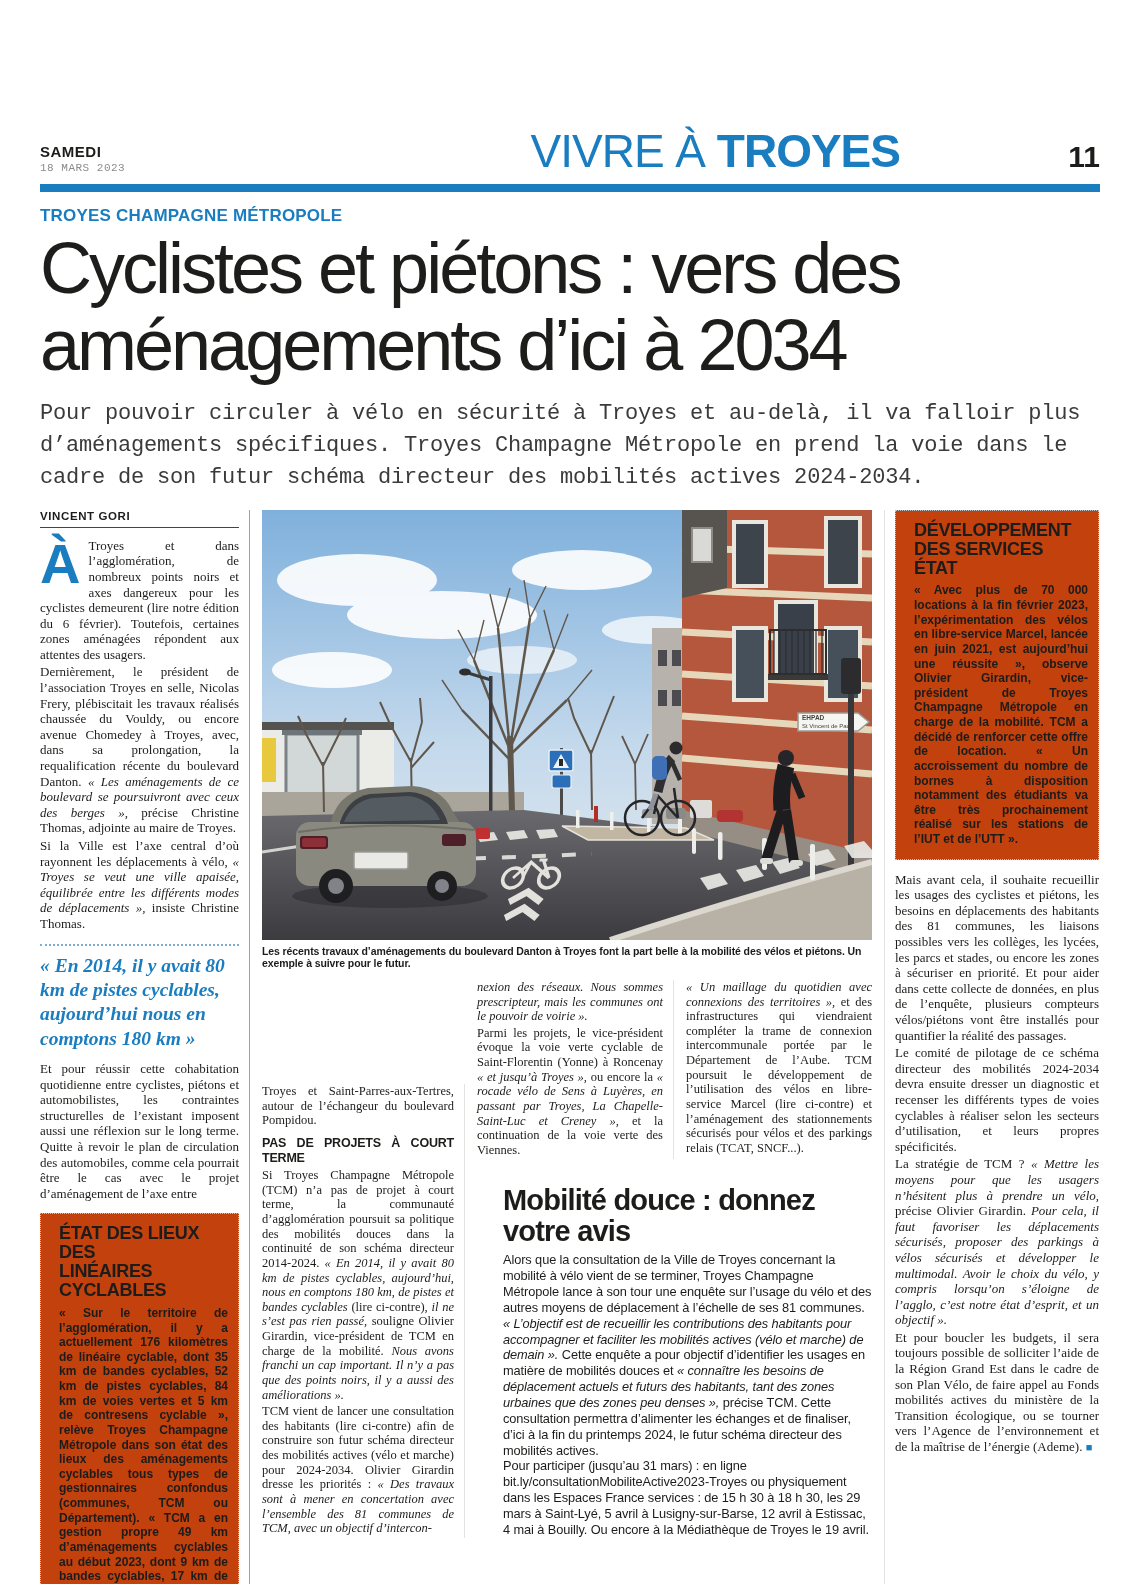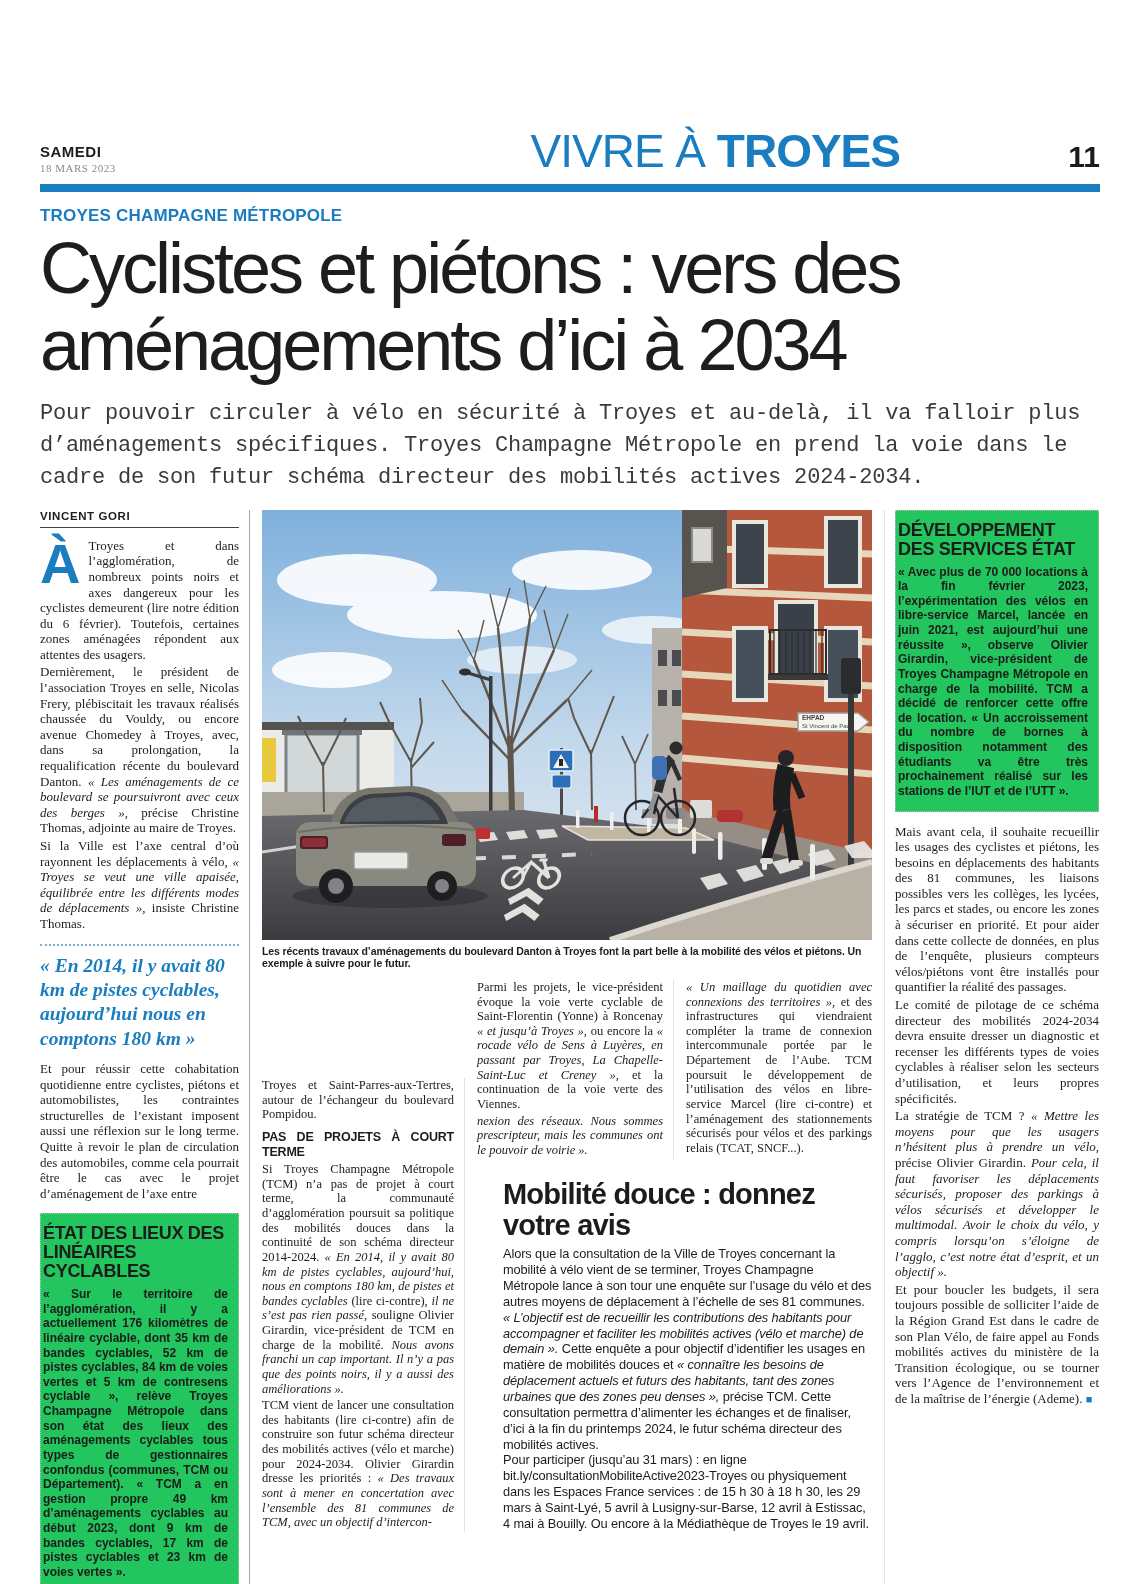--- a/index.html
+++ b/index.html
@@ -3,21 +3,21 @@
 <meta charset="utf-8">
 <style>
   html,body{margin:0;padding:0;background:#f2f2f0;}
   body{width:1140px;height:1584px;position:relative;overflow:hidden;background:#fff;
        font-family:"Liberation Serif",serif;color:#1c1c1a;}
   .page{padding:128px 40px 0 40px;}
   
   .masthead{display:flex;align-items:flex-end;}
   .datebox{width:200px;}
   .day{font-family:"Liberation Sans",sans-serif;font-weight:bold;font-size:15px;letter-spacing:.5px;}
-  .date{font-family:Liberation Serif, serif;font-size:11px;color:#8a8a8a;margin-top:2px;letter-spacing:.5px;}
+  .date{font-family:Liberation Mono, monospace;font-size:11px;color:#8a8a8a;margin-top:2px;letter-spacing:.5px;}
   .section-title{flex:1;text-align:right;font-family:"Liberation Sans",sans-serif;
        font-size:46px;color:#1a7dc0;letter-spacing:-1px;line-height:1;}
   .section-title .light{font-weight:300;}
   .section-title .bold{font-weight:bold;}
   .pagenum{width:200px;text-align:right;font-family:"Liberation Sans",sans-serif;font-weight:bold;font-size:30px;}
   .blue-bar{height:8px;background:#1a7dc0;margin-top:10px;}
   .kicker{font-family:"Liberation Sans",sans-serif;font-weight:bold;color:#1a7dc0;font-size:17px;margin-top:14px;letter-spacing:.2px;}
   .headline{font-family:"Liberation Sans",sans-serif;font-weight:300;font-size:72px;line-height:1.07;
        letter-spacing:-3px;color:#1d1d1b;margin-top:4px;}
   .standfirst{font-family:Liberation Mono, monospace;font-size:22px;line-height:1.45;color:#3a3a3a;
@@ -28,38 +28,38 @@
   .col-rule-l{border-left:1px solid #e3e3e0;padding-left:10px;}
   .byline{font-family:"Liberation Sans",sans-serif;font-weight:bold;font-size:11.5px;letter-spacing:.6px;
        border-bottom:1px solid #444;padding-bottom:5px;margin-bottom:10px;}
   .body-copy{font-size:13px;line-height:1.2;text-align:justify;hyphens:auto;}
   .body-copy p{margin:0 0 2px 0;}
   .it{font-style:italic;}
   .dropcap{float:left;font-family:"Liberation Sans",sans-serif;font-weight:bold;color:#1a7dc0;
        font-size:56px;line-height:.82;margin:3px 8px 0 0;}
   .pullquote{border-top:2px dotted #79aed6;margin:12px 0 10px 0;padding-top:8px;
        font-style:italic;color:#1a7dc0;font-size:19.5px;line-height:1.25;font-weight:bold;font-family:"Liberation Serif",serif;}
-  .grey-box{background:#22c55e;border:1px dotted #c2c2bf;padding:10px 10px 12px 2px;margin-top:12px;}
+  .grey-box{background:#c2410c;border:1px dotted #c2c2bf;padding:10px 10px 12px 18px;margin-top:12px;}
   .grey-box .gb-title{font-family:"Liberation Sans",sans-serif;font-weight:bold;font-size:18px;line-height:1.05;letter-spacing:-.3px;}
   .grey-box .gb-body{font-family:"Liberation Sans",sans-serif;font-weight:bold;font-size:12px;line-height:1.22;
        text-align:justify;margin-top:6px;hyphens:auto;}
   
   .photo-wrap{line-height:0;}
   .caption{font-family:"Liberation Sans",sans-serif;font-weight:bold;font-size:10.5px;line-height:1.2;
        margin-top:5px;letter-spacing:-.1px;}
   .mid-flow{display:flex;gap:12px;margin-top:10px;align-items:flex-end;}
   .mid-col1{width:192px;flex:0 0 auto;border-right:1px solid #e3e3e0;padding-right:10px;}
   .mid-rest{flex:1;display:flex;flex-direction:column;}
   .mid-two{display:flex;gap:12px;}
   .mid-two .mc{flex:1;}
   .mid-two .mc.first{border-right:1px solid #e3e3e0;padding-right:10px;}
   .mid-copy{font-size:12.5px;line-height:1.17;text-align:justify;hyphens:auto;}
   .mid-copy p{margin:0 0 2px 0;}
   .subhead{font-family:"Liberation Sans",sans-serif;font-weight:bold;font-size:12.5px;margin:8px 0 3px 0;letter-spacing:-.2px;}
-  .avis-box{margin-top:20px;padding-left:26px;}
+  .avis-box{margin-top:26px;padding-left:26px;}
   .avis-title{font-family:"Liberation Sans",sans-serif;font-weight:bold;font-size:29px;letter-spacing:-.8px;line-height:1.05;}
   .avis-body{font-family:"Liberation Sans",sans-serif;font-size:12.8px;line-height:1.24;margin-top:6px;letter-spacing:-.1px;}
   .avis-body p{margin:0;}
   .endmark{color:#1a7dc0;font-size:11px;}
   .rcol .grey-box{margin-top:0;margin-bottom:12px;}
   .rcol .pullquote{font-size:19px;}
 </style>
 </head>
 <body>
 
@@ -308,22 +308,22 @@
       <div class="mid-flow">
         <div class="mid-col1 mid-copy">
           <p>Troyes et Saint-Parres-aux-Tertres, autour de l’échangeur du boulevard Pompidou.</p>
           <div class="subhead">PAS DE PROJETS À COURT TERME</div>
           <p><span>Si Troyes Champagne Métropole (TCM) n’a pas de projet à court terme, la communauté d’agglomération poursuit sa politique des mobilités douces dans la continuité de son schéma directeur 2014-2024. </span><span class="it">« En 2014, il y avait 80 km de pistes cyclables, aujourd’hui, nous en comptons 180 km, de pistes et bandes cyclables </span><span>(lire ci-contre), </span><span class="it">il ne s’est pas rien passé, </span><span>souligne Olivier Girardin, vice-président de TCM en charge de la mobilité. </span><span class="it">Nous avons franchi un cap important. Il n’y a pas que des points noirs, il y a aussi des améliorations ».</span></p>
           <p><span>TCM vient de lancer une consultation des habitants (lire ci-contre) afin de construire son futur schéma directeur des mobilités actives (vélo et marche) pour 2024-2034. Olivier Girardin dresse les priorités : </span><span class="it">« Des travaux sont à mener en concertation avec l’ensemble des 81 communes de TCM, avec un objectif d’intercon-</span></p>
         </div>
         <div class="mid-rest">
           <div class="mid-two">
             <div class="mc first mid-copy">
+              <p><span class="it">nexion des réseaux. Nous sommes prescripteur, mais les communes ont le pouvoir de voirie ».</span></p>
               <p><span>Parmi les projets, le vice-président évoque la voie verte cyclable de Saint-Florentin (Yonne) à Roncenay </span><span class="it">« et jusqu’à Troyes », </span><span>ou encore la </span><span class="it">« rocade vélo de Sens à Luyères, en passant par Troyes, La Chapelle-Saint-Luc et Creney », </span><span>et la continuation de la voie verte des Viennes.</span></p>
-              <p><span class="it">nexion des réseaux. Nous sommes prescripteur, mais les communes ont le pouvoir de voirie ».</span></p>
             </div>
             <div class="mc mid-copy">
               <p><span class="it">« Un maillage du quotidien avec connexions des territoires », </span><span>et des infrastructures qui viendraient compléter la trame de connexion intercommunale portée par le Département de l’Aube. TCM poursuit le développement de l’utilisation des vélos en libre-service Marcel (lire ci-contre) et l’aménagement des stationnements sécurisés pour vélos et des parkings relais (TCAT, SNCF...).</span></p>
             </div>
           </div>
           <div class="avis-box">
             <div class="avis-title">Mobilité douce : donnez votre avis</div>
             <div class="avis-body">
               <p><span>Alors que la consultation de la Ville de Troyes concernant la mobilité à vélo vient de se terminer, Troyes Champagne Métropole lance à son tour une enquête sur l’usage du vélo et des autres moyens de déplacement à l’échelle de ses 81 communes. </span><span class="it">« L’objectif est de recueillir les contributions des habitants pour accompagner et faciliter les mobilités actives (vélo et marche) de demain ».</span><span> Cette enquête a pour objectif d’identifier les usages en matière de mobilités douces et </span><span class="it">« connaître les besoins de déplacement actuels et futurs des habitants, tant des zones urbaines que des zones peu denses », </span><span>précise TCM. Cette consultation permettra d’alimenter les échanges et de finaliser, d’ici à la fin du printemps 2024, le futur schéma directeur des mobilités actives.</span></p>
               <p>Pour participer (jusqu’au 31 mars) : en ligne bit.ly/consultationMobiliteActive2023-Troyes ou physiquement dans les Espaces France services : de 15 h 30 à 18 h 30, les 29 mars à Saint-Lyé, 5 avril à Lusigny-sur-Barse, 12 avril à Estissac, 4 mai à Bouilly. Ou encore à la Médiathèque de Troyes le 19 avril.</p>

